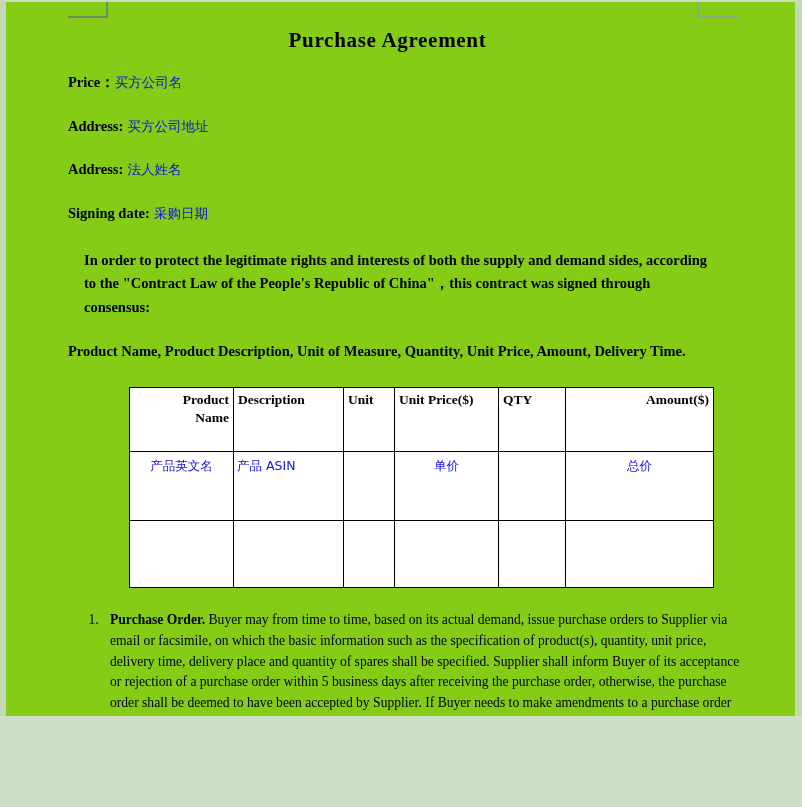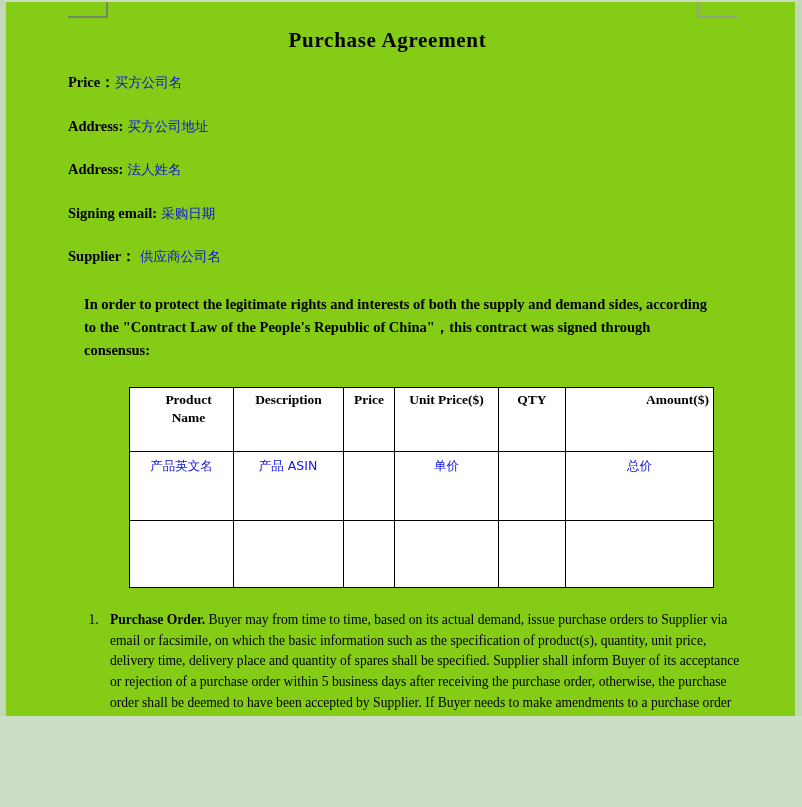--- a/index.html
+++ b/index.html
@@ -111,44 +111,43 @@
     background: #ffffff;
   }
   table.goods td {
     border: 1.6px solid #000000;
     vertical-align: top;
     padding: 3px 4px 0 4px;
     font-size: 13.5px;
   }
   table.goods tr.head td {
     font-weight: bold;
-    text-align: center;
     height: 60px;
     line-height: 1.35;
   }
   table.goods tr.head td.col-name {
-    text-align: center;
+    text-align: right;
     padding-left: 18px;
   }
   table.goods tr.head td.col-amount {
     text-align: right;
     padding-left: 3px;
   }
   table.goods tr.body td {
     height: 62px;
     text-align: center;
     color: #1111dd;
     font-weight: normal;
     font-family: "DejaVu Sans", "Liberation Sans", sans-serif;
     font-size: 12.5px;
     padding-top: 6px;
     margin-left: 32px;
   }
   table.goods tr.body td.align-left {
-    text-align: center;
+    text-align: left;
     padding-left: 3px;
   }
   table.goods tr.empty td {
     height: 60px;
   }
 
   
   ol.clauses {
     margin: 22px 0 0 0;
     padding-left: 34px;
@@ -187,48 +186,46 @@
 
       <div class="field-row">
         <span class="field-label">Address:</span><span class="field-value"> 买方公司地址</span>
       </div>
 
       <div class="field-row">
         <span class="field-label">Address:</span><span class="field-value"> 法人姓名</span>
       </div>
 
       <div class="field-row">
-        <span class="field-label">Signing email:</span><span class="field-value"> 采购日期</span>
-      </div>
-
-      <div class="field-row">
-        <span class="field-label">Supplier：</span><span class="field-value"> 供应商公司名</span>
-      </div>
+        <span class="field-label">Signing date:</span><span class="field-value"> 采购日期</span>
+      </div>
+
 
 
     </div>
 
     <p class="statement">In order to protect the legitimate rights and interests of both the supply and demand sides, according to the "Contract Law of the People's Republic of China"，this contract was signed through consensus:</p>
 
+    <p class="statement-2">Product Name, Product Description, Unit of Measure, Quantity, Unit Price, Amount, Delivery Time.</p>
 
     <div class="table-wrap">
       <table class="goods">
         <colgroup>
           <col style="width:104px">
           <col style="width:110px">
           <col style="width:51px">
           <col style="width:104px">
           <col style="width:67px">
           <col style="width:148px">
         </colgroup>
         <tbody>
           <tr class="head">
             <td class="col-name">Product Name</td>
             <td>Description</td>
-            <td>Price</td>
+            <td>Unit</td>
             <td>Unit Price($)</td>
             <td>QTY</td>
             <td class="col-amount">Amount($)</td>
           </tr>
           <tr class="body">
             <td>产品英文名</td>
             <td class="align-left">产品 ASIN</td>
             <td></td>
             <td>单价</td>
             <td></td>

